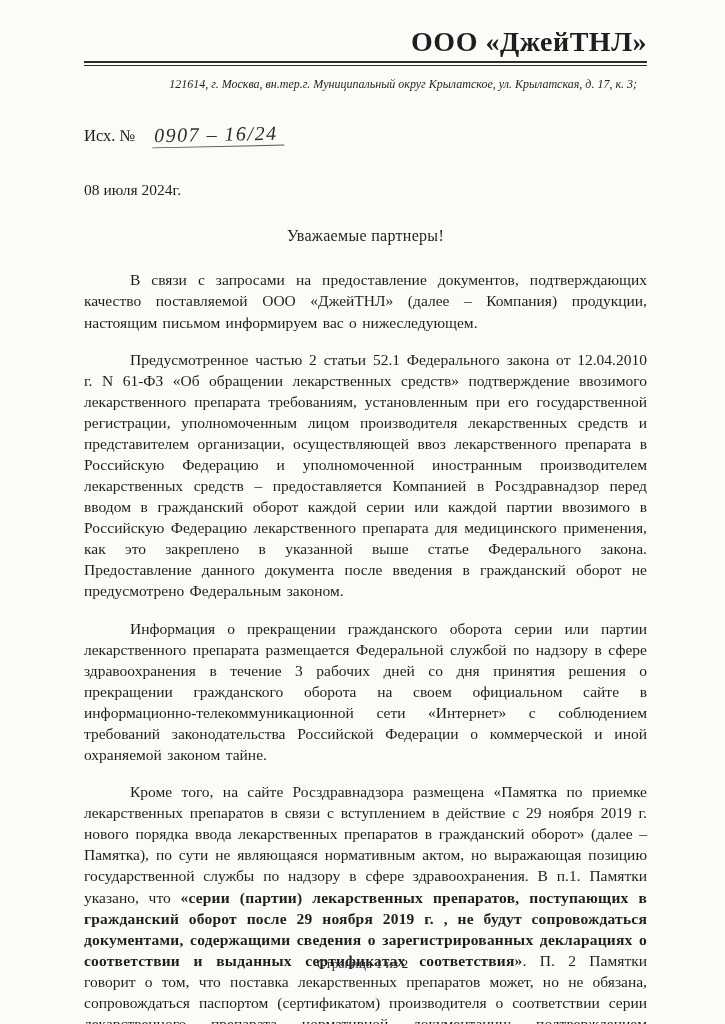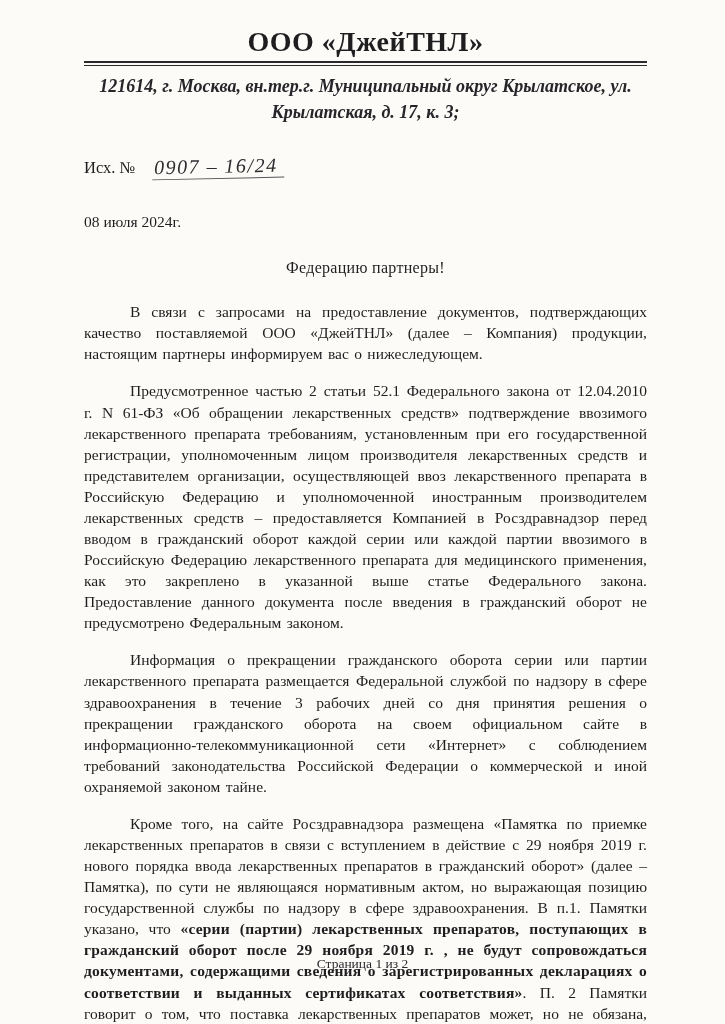--- a/index.html
+++ b/index.html
@@ -12,41 +12,40 @@
     width: 725px;
     height: 1024px;
     margin: 0 auto;
     background: #fcfbf7;
     box-sizing: border-box;
     padding: 26px 78px 0 84px;
     font-family: "Liberation Serif", "DejaVu Serif", serif;
     color: #1e1e20;
     overflow: hidden;
   }
-  .letterhead { text-align: center; }
+  .letterhead { text-align: right; }
   .company-name {
     margin: 0;
     font-size: 28px;
     font-weight: 600;
     letter-spacing: 0.5px;
     font-family: "Liberation Serif", "DejaVu Serif", serif;
   }
   .head-rule {
     height: 2px;
     border-top: 2px solid #2b2b2d;
     border-bottom: 1px solid #2b2b2d;
     margin: 3px 0 7px 0;
   }
   .addr {
-    margin: 0;
+    margin: 10px;
     font-style: italic;
-    font-size: 18px;
+    font-size: 12px;
     line-height: 1.45;
     color: #26262a;
-    font-weight: bold;
   }
   .ref-line {
     margin-top: 30px;
     font-size: 16px;
   }
   .ref-label {
     font-size: 16.5px;
     margin-right: 17px;
   }
   .handwritten {
@@ -102,23 +101,23 @@
     <div class="head-rule"></div>
     <p class="addr">121614, г. Москва, вн.тер.г. Муниципальный округ Крылатское, ул. Крылатская, д. 17, к. 3;</p>
   </header>
 
   <div class="ref-line">
     <span class="ref-label">Исх. №</span><span class="handwritten">0907 – 16/24</span>
   </div>
 
   <p class="date-line">08 июля 2024г.</p>
 
-  <p class="salutation">Федерацию партнеры!</p>
+  <p class="salutation">Уважаемые партнеры!</p>
 
-  <p class="para">В связи с запросами на предоставление документов, подтверждающих качество поставляемой ООО «ДжейТНЛ» (далее – Компания) продукции, настоящим партнеры информируем вас о нижеследующем.</p>
+  <p class="para">В связи с запросами на предоставление документов, подтверждающих качество поставляемой ООО «ДжейТНЛ» (далее – Компания) продукции, настоящим письмом информируем вас о нижеследующем.</p>
 
   <p class="para">Предусмотренное частью 2 статьи 52.1 Федерального закона от 12.04.2010 г. N 61-ФЗ «Об обращении лекарственных средств» подтверждение ввозимого лекарственного препарата требованиям, установленным при его государственной регистрации, уполномоченным лицом производителя лекарственных средств и представителем организации, осуществляющей ввоз лекарственного препарата в Российскую Федерацию и уполномоченной иностранным производителем лекарственных средств – предоставляется Компанией в Росздравнадзор перед вводом в гражданский оборот каждой серии или каждой партии ввозимого в Российскую Федерацию лекарственного препарата для медицинского применения, как это закреплено в указанной выше статье Федерального закона. Предоставление данного документа после введения в гражданский оборот не предусмотрено Федеральным законом.</p>
 
   <p class="para">Информация о прекращении гражданского оборота серии или партии лекарственного препарата размещается Федеральной службой по надзору в сфере здравоохранения в течение 3 рабочих дней со дня принятия решения о прекращении гражданского оборота на своем официальном сайте в информационно-телекоммуникационной сети «Интернет» с соблюдением требований законодательства Российской Федерации о коммерческой и иной охраняемой законом тайне.</p>
 
   <p class="para tight"><span>Кроме того, на сайте Росздравнадзора размещена «Памятка по приемке лекарственных препаратов в связи с вступлением в действие с 29 ноября 2019 г. нового порядка ввода лекарственных препаратов в гражданский оборот» (далее – Памятка), по сути не являющаяся нормативным актом, но выражающая позицию государственной службы по надзору в сфере здравоохранения. В п.1. Памятки указано, что </span><span class="quote-italic">«серии (партии) лекарственных препаратов, поступающих в гражданский оборот после 29 ноября 2019 г. , не будут сопровождаться документами, содержащими сведения о зарегистрированных декларациях о соответствии и выданных сертификатах соответствия»</span><span>. П. 2 Памятки говорит о том, что поставка лекарственных препаратов может, но не обязана, сопровождаться паспортом (сертификатом) производителя о соответствии серии лекарственного препарата нормативной документации; подтверждением уполномоченного лица производителя о соответствии ввозимого лекарственного препарата требованиям, установленным при его государственной регистрации. Законность нахождения партии в гражданском обороте проверяется через официальный сайт Росздравнадзора.</span></p>
 
   <footer class="page-footer">
     <span>Страница 1 из 2</span>
   </footer>

